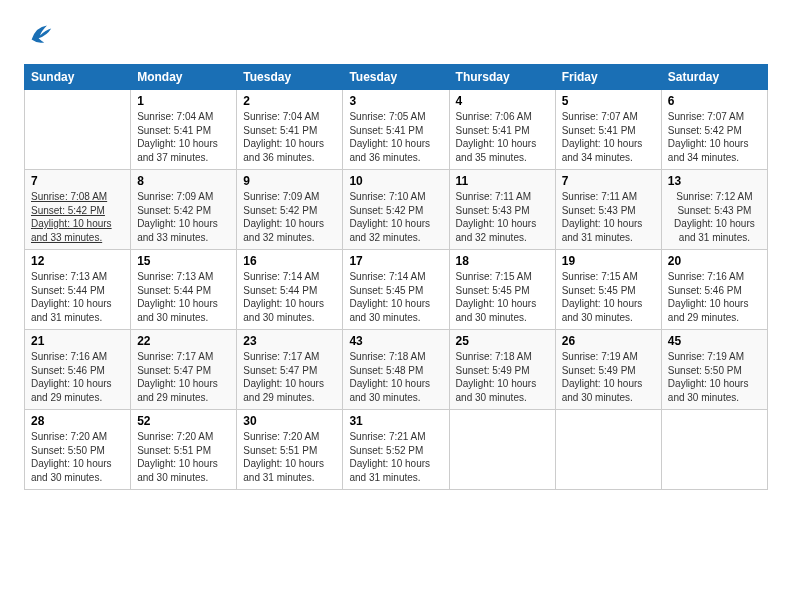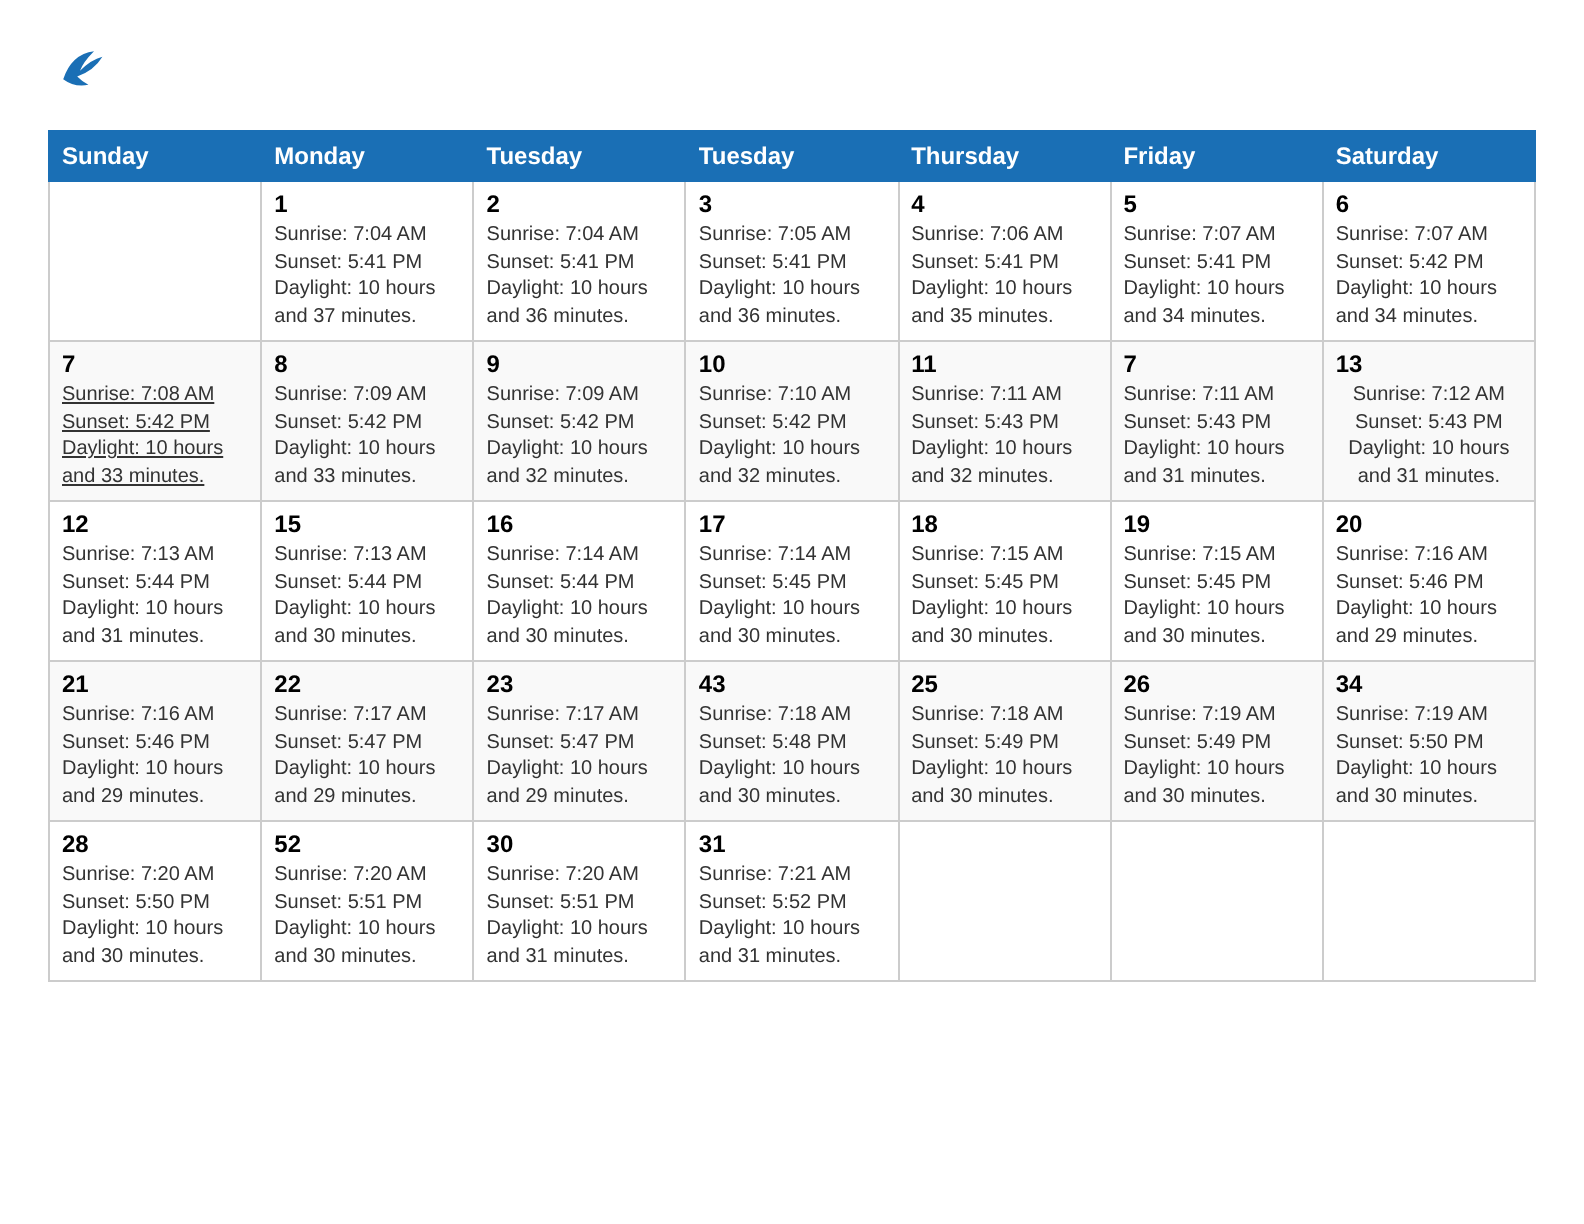--- a/index.html
+++ b/index.html
@@ -277,21 +277,21 @@
 Sunset: 5:49 PM
 Daylight: 10 hours and 30 minutes.</div>
           </td>
           <td>
             <span class="day-num">26</span>
             <div class="day-info" style="white-space: pre-line;">Sunrise: 7:19 AM
 Sunset: 5:49 PM
 Daylight: 10 hours and 30 minutes.</div>
           </td>
           <td>
-            <span class="day-num">34</span>
+            <span class="day-num">45</span>
             <div class="day-info" style="white-space: pre-line;">Sunrise: 7:19 AM
 Sunset: 5:50 PM
 Daylight: 10 hours and 30 minutes.</div>
           </td>
         </tr>
         <tr>
           <td>
             <span class="day-num">28</span>
             <div class="day-info" style="white-space: pre-line;">Sunrise: 7:20 AM
 Sunset: 5:50 PM

